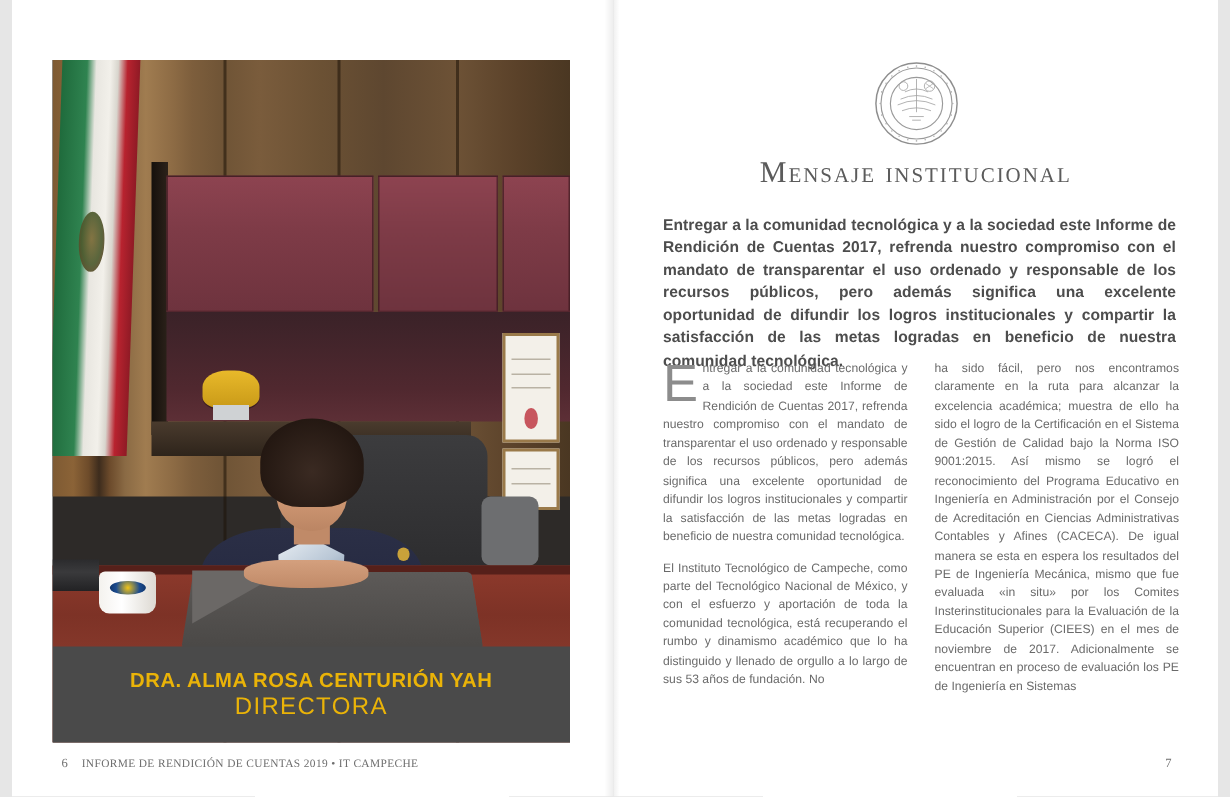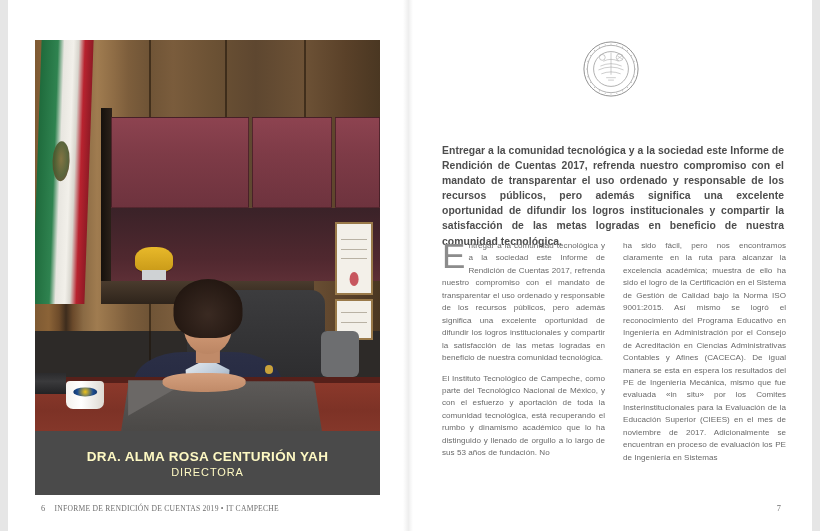--- a/index.html
+++ b/index.html
@@ -267,35 +267,35 @@
     background: linear-gradient(to bottom, #2b2b2d 0%, #3a3a3c 40%, #222224 100%);
   }
 
   
   .caption {
     position: absolute;
     left: 0; bottom: 0;
     width: 100%;
     height: 64px;
     background: #4a4a4a;
-    color: #fef9c3;
+    color: #eab308;
     display: flex;
     flex-direction: column;
     align-items: center;
     justify-content: center;
     gap: 2px;
   }
   .caption-name {
     font-size: 13.5px;
     font-weight: bold;
     letter-spacing: .35px;
     white-space: nowrap;
   }
   .caption-role {
-    font-size: 11px;
+    font-size: 16px;
     letter-spacing: .9px;
   }
 
   
   .emblem {
     position: absolute;
     left: 50%;
     top: 40px;
     transform: translateX(-50%);
     width: 58px; height: 58px;
@@ -502,20 +502,21 @@
           <circle cx="5" cy="30" r="0.55"></circle>
             <circle cx="6" cy="22" r="0.55"></circle>
           <circle cx="9" cy="16" r="0.55"></circle>
             <circle cx="13" cy="11" r="0.55"></circle>
           <circle cx="18" cy="7.4" r="0.55"></circle>
             <circle cx="24" cy="5" r="0.55"></circle>
         </g>
       </svg>
     </div>
 
+    <h1 class="doc-title">Mensaje institucional</h1>
 
     <div class="lead">Entregar a la comunidad tecnológica y a la sociedad este Informe de Rendición de Cuentas 2017, refrenda nuestro compromiso con el mandato de transparentar el uso ordenado y responsable de los recursos públicos, pero además significa una excelente oportunidad de difundir los logros institucionales y compartir la satisfacción de las metas logradas en beneficio de nuestra comunidad tecnológica.</div>
 
     <div class="cols">
       <div class="col col-left">
         <p>Entregar a la comunidad tecnológica y a la sociedad este Informe de Rendición de Cuentas 2017, refrenda nuestro compromiso con el mandato de transparentar el uso ordenado y responsable de los recursos públicos, pero además significa una excelente oportunidad de difundir los logros institucionales y compartir la satisfacción de las metas logradas en beneficio de nuestra comunidad tecnológica.</p>
         <p>El Instituto Tecnológico de Campeche, como parte del Tecnológico Nacional de México, y con el esfuerzo y aportación de toda la comunidad tecnológica, está recuperando el rumbo y dinamismo académico que lo ha distinguido y llenado de orgullo a lo largo de sus 53 años de fundación. No</p>
       </div>
       <div class="col col-right">
         <p>ha sido fácil, pero nos encontramos claramente en la ruta para alcanzar la excelencia académica; muestra de ello ha sido el logro de la Certificación en el Sistema de Gestión de Calidad bajo la Norma ISO 9001:2015. Así mismo se logró el reconocimiento del Programa Educativo en Ingeniería en Administración por el Consejo de Acreditación en Ciencias Administrativas Contables y Afines (CACECA). De igual manera se esta en espera los resultados del PE de Ingeniería Mecánica, mismo que fue evaluada «in situ» por los Comites Insterinstitucionales para la Evaluación de la Educación Superior (CIEES) en el mes de noviembre de 2017. Adicionalmente se encuentran en proceso de evaluación los PE de Ingeniería en Sistemas</p>

